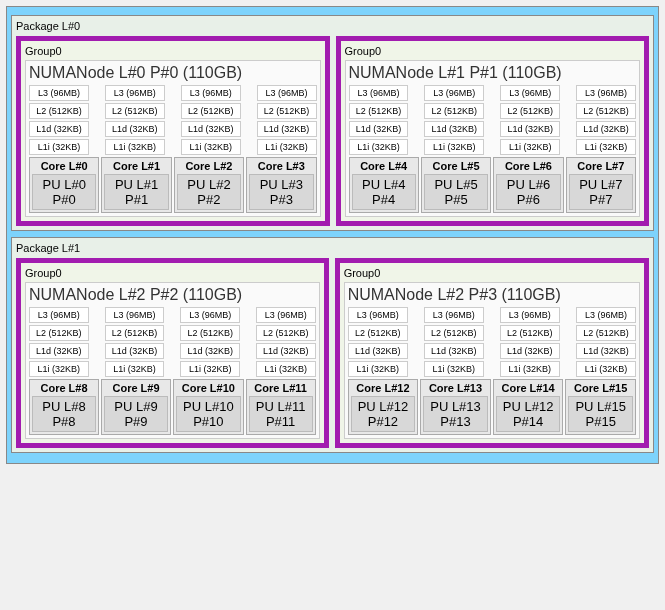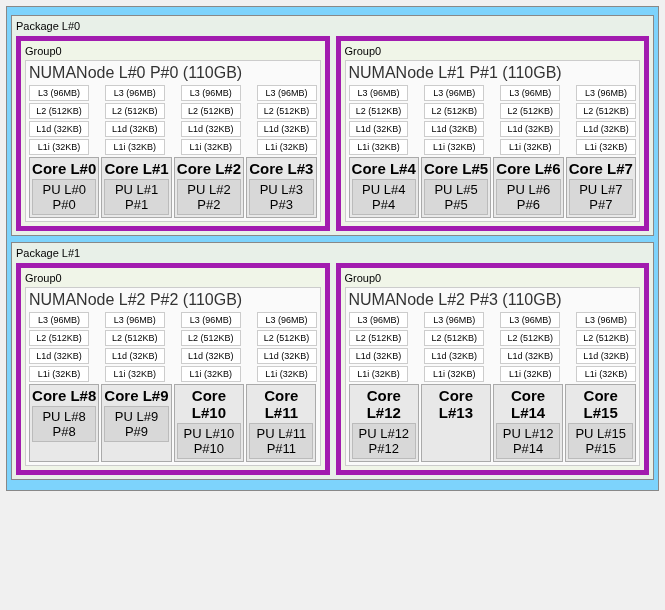--- a/index.html
+++ b/index.html
@@ -73,21 +73,21 @@
       gap: 2px;
       margin-top: 2px;
     }
     .core-box {
       flex: 1;
       border: 1px solid #aaa;
       background: #e8e8e8;
       padding: 2px;
     }
     .core-title {
-      font-size: 15px;
+      font-size: 11px;
       text-align: center;
       margin-bottom: 2px;
       font-weight: bold;
     }
     .pu-box {
       border: 1px solid #bbb;
       background: #d8d8d8;
       text-align: center;
       padding: 2px 6px;
       font-size: 13px;
@@ -292,20 +292,22 @@
                 <div class="cache-cell">L1i (32KB)</div>
               </div>
               <div class="cores-row">
                 <div class="core-box">
                   <div class="core-title">Core L#12</div>
                   <div class="pu-box" style="white-space: pre;">PU L#12
 P#12</div>
                 </div>
                 <div class="core-box">
                   <div class="core-title">Core L#13</div>
+                  <div class="pu-box" style="white-space: pre;">PU L#13
+P#13</div>
                 </div>
                 <div class="core-box">
                   <div class="core-title">Core L#14</div>
                   <div class="pu-box" style="white-space: pre;">PU L#12
 P#14</div>
                 </div>
                 <div class="core-box">
                   <div class="core-title">Core L#15</div>
                   <div class="pu-box" style="white-space: pre;">PU L#15
 P#15</div>

